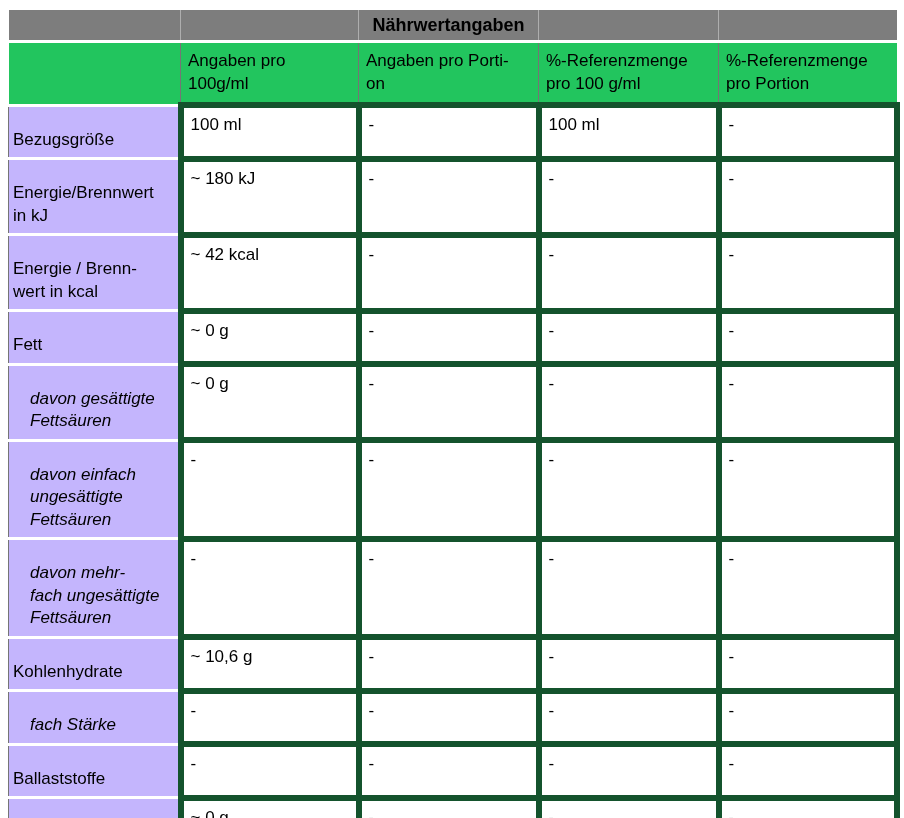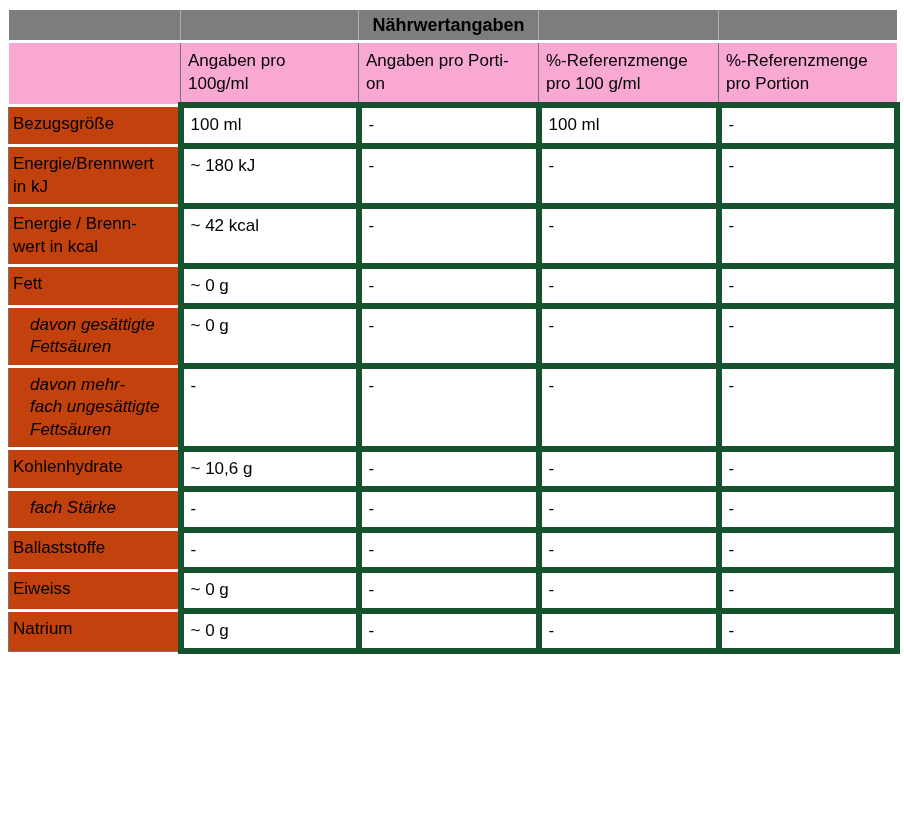--- a/index.html
+++ b/index.html
@@ -37,45 +37,45 @@
     border-left: 1px solid #aeaeae;
     margin-left: 40px;
   }
   tr.title-row td.title-cell {
     font-weight: bold;
     font-size: 18px;
     text-align: center;
   }
   
   tr.head-row td {
-    background: #f9a8d4;
+    background: #22c55e;
     vertical-align: top;
     padding: 7px 6px 7px 7px;
     border-top: 3px solid #ffffff;
     border-left: 1px solid #757575;
     border-right: 1px solid #757575;
     border-bottom: 1px solid #757575;
     white-space: pre-line;
   }
   tr.head-row td:first-child {
     border-left: none;
     border-bottom: 3px solid #ffffff;
     padding-left: 4px;
   }
   tr.head-row td:last-child {
     border-right: none;
   }
   
   td.label {
-    background: #c2410c;
+    background: #c4b5fd;
     border: 1px solid #757575;
     border-top: 3px solid #ffffff;
     border-bottom: 3px solid #ffffff;
     vertical-align: top;
-    padding: 6px 6px 6px 4px;
+    padding: 22px 6px 6px 4px;
     white-space: pre-line;
     margin-left: 48px;
   }
   td.label.indent {
     padding-left: 21px;
     font-style: italic;
   }
   tr.body-row:last-child td.label {
     border-bottom: 1px solid #757575;
   }
@@ -153,20 +153,29 @@
     </tr>
     <tr class="body-row">
       <td class="label indent">davon gesättigte
 Fettsäuren</td>
       <td class="data">~ 0 g</td>
       <td class="data">-</td>
       <td class="data">-</td>
       <td class="data">-</td>
     </tr>
     <tr class="body-row">
+      <td class="label indent">davon einfach
+ungesättigte
+Fettsäuren</td>
+      <td class="data">-</td>
+      <td class="data">-</td>
+      <td class="data">-</td>
+      <td class="data">-</td>
+    </tr>
+    <tr class="body-row">
       <td class="label indent">davon mehr-
 fach ungesättigte
 Fettsäuren</td>
       <td class="data">-</td>
       <td class="data">-</td>
       <td class="data">-</td>
       <td class="data">-</td>
     </tr>
     <tr class="body-row">
       <td class="label">Kohlenhydrate</td>

